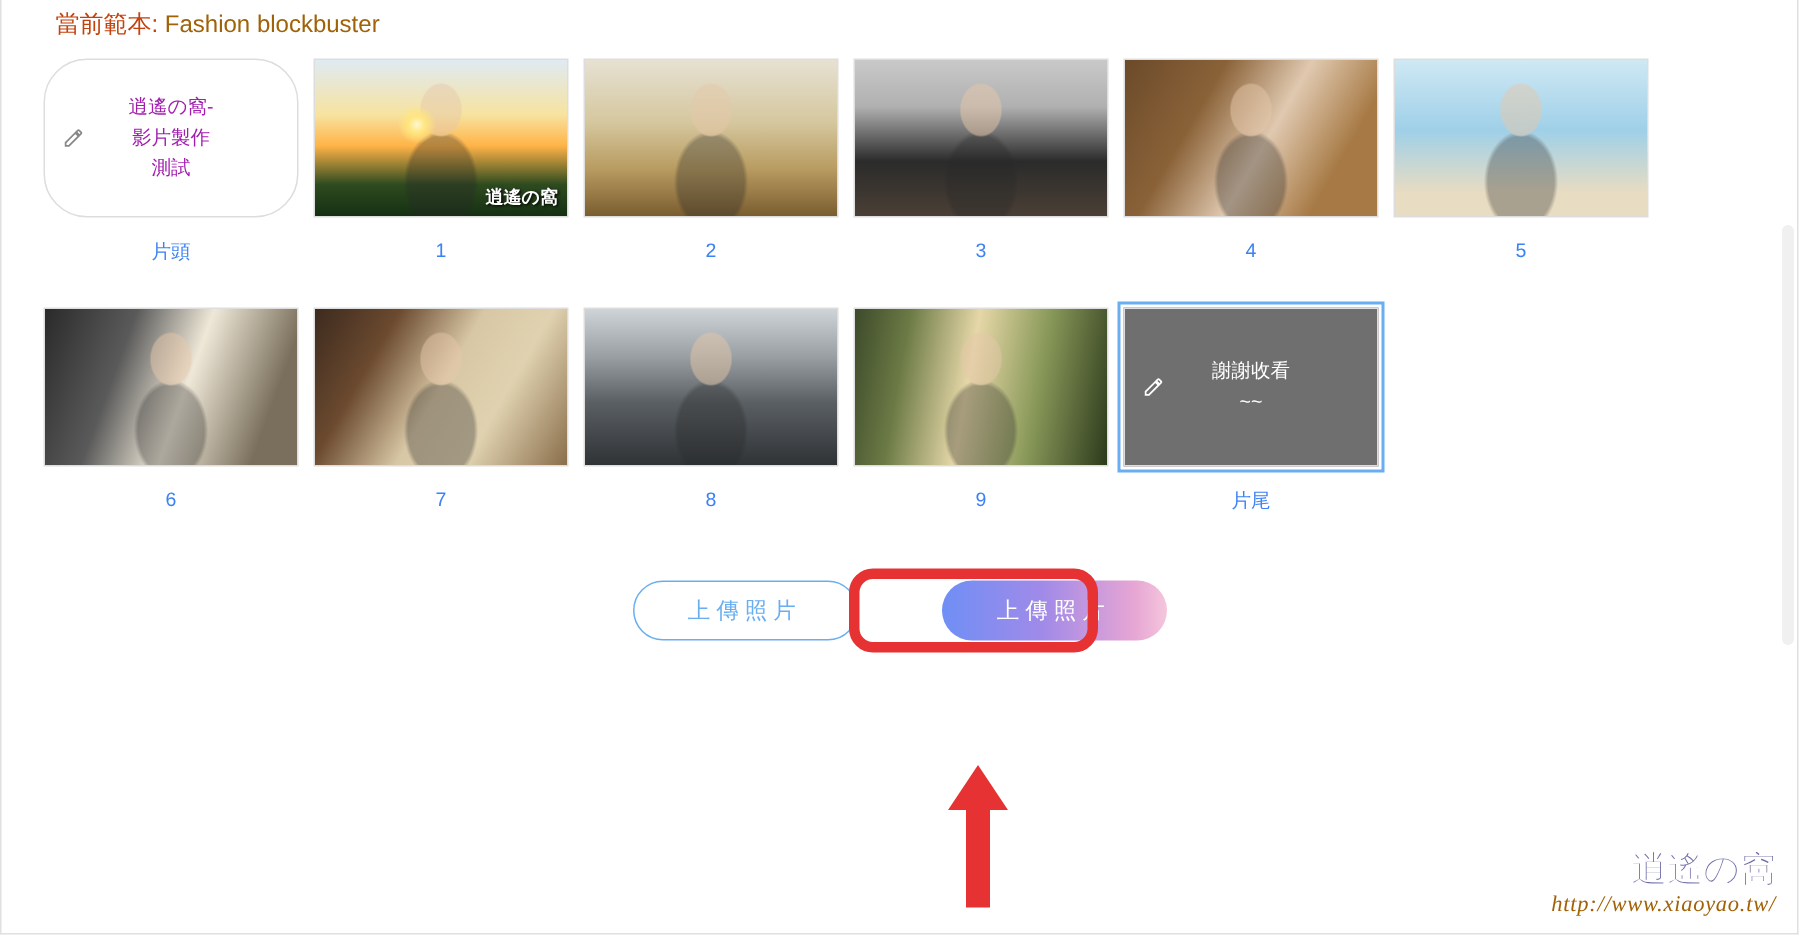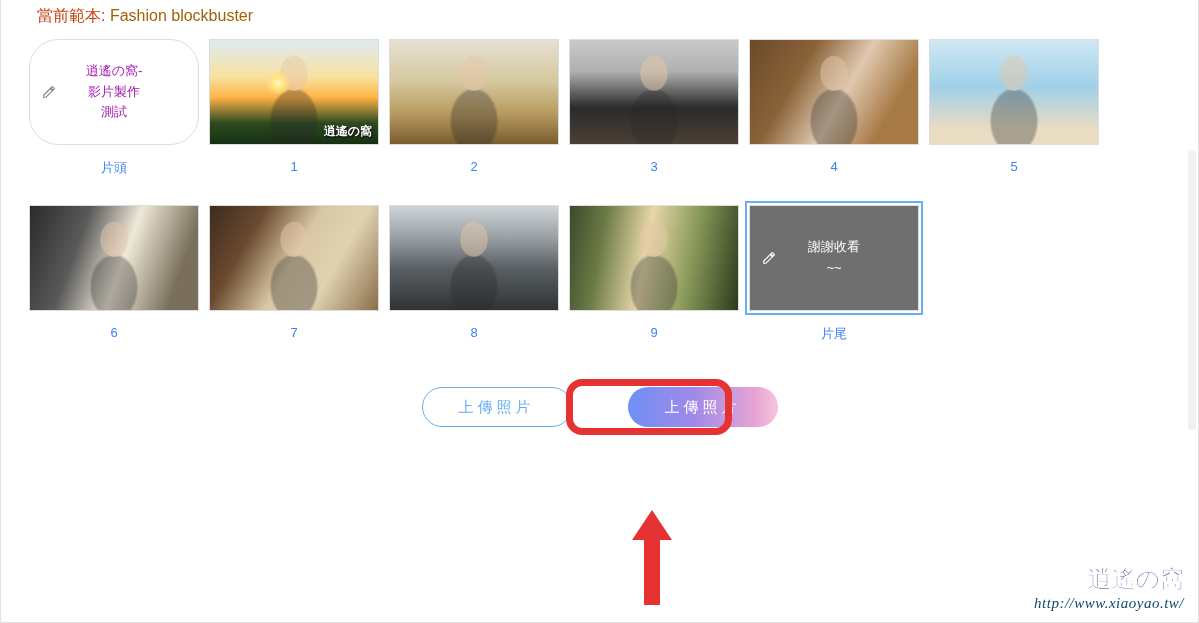--- a/index.html
+++ b/index.html
@@ -157,21 +157,21 @@
     pointer-events: none;
   }
   .watermark-logo .l1 {
     font-size: 24px;
     color: #6c6ba8;
     -webkit-text-stroke: 1px #fff;
     text-shadow: 1px 1px 0 #fff, -1px -1px 0 #fff;
   }
   .watermark-logo .l2 {
     font-size: 15px;
-    color: #0c4a6e;
+    color: #a16207;
     font-style: italic;
     letter-spacing: 0.5px;
     text-shadow: 1px 1px 0 #fff;
   }
   .scroll-indicator {
     position:absolute; right:2px; top:150px; width:8px; height:280px;
     background:#f0f0f0; border-radius:4px;
   }
 </style>
 </head>

